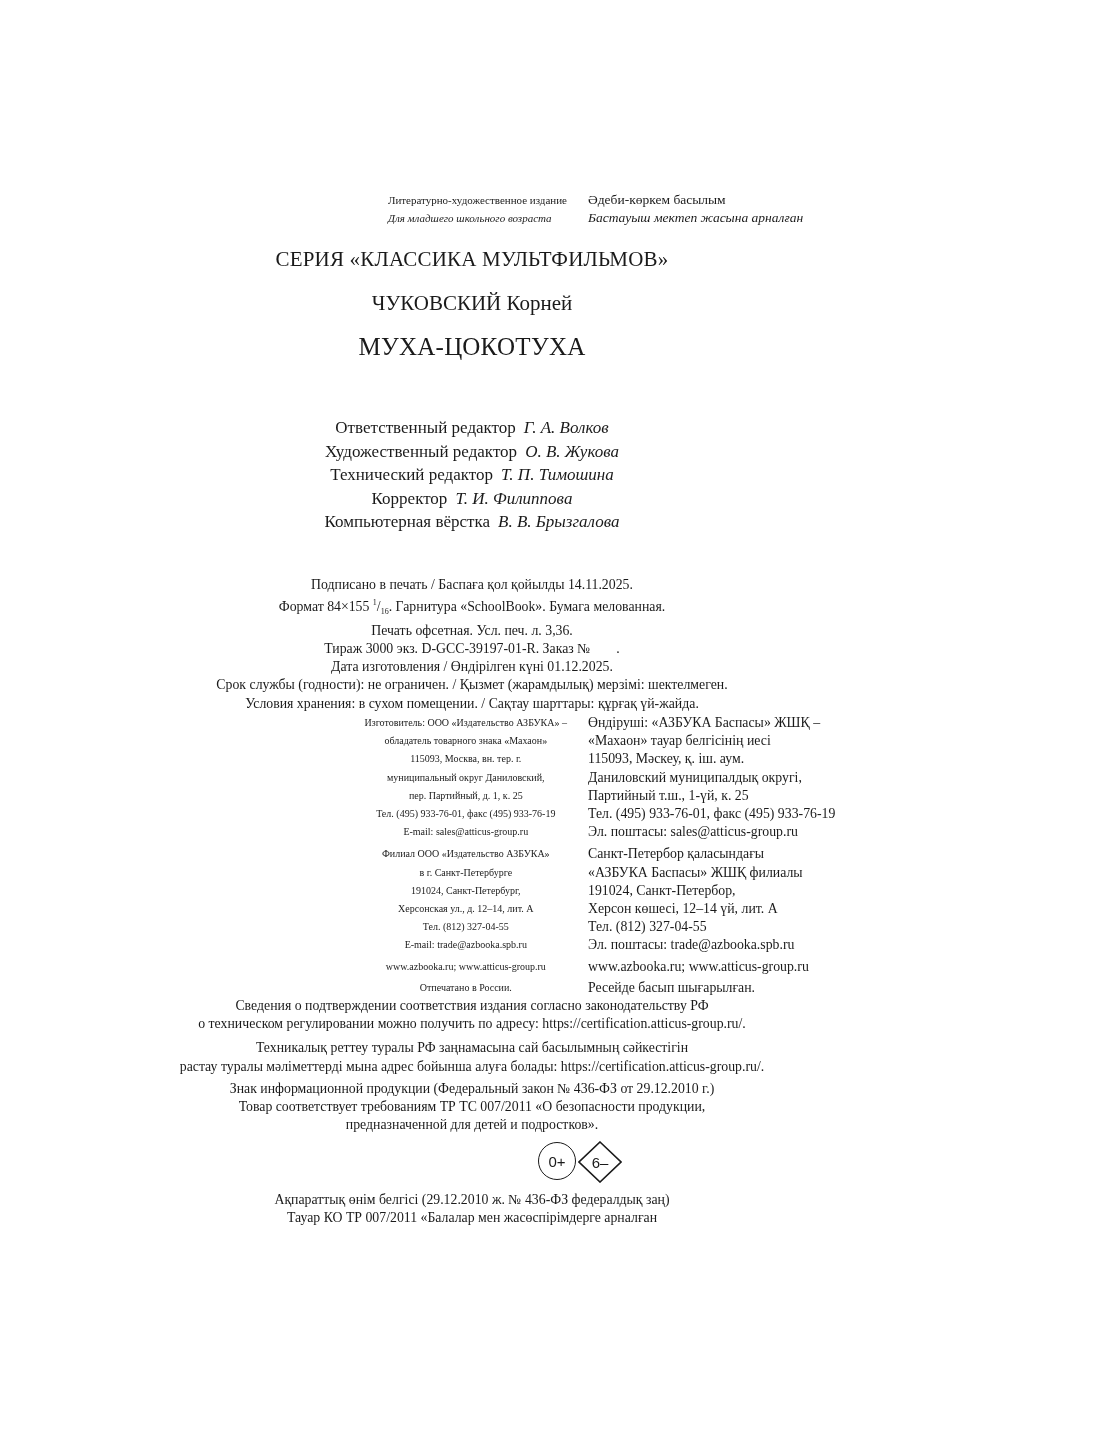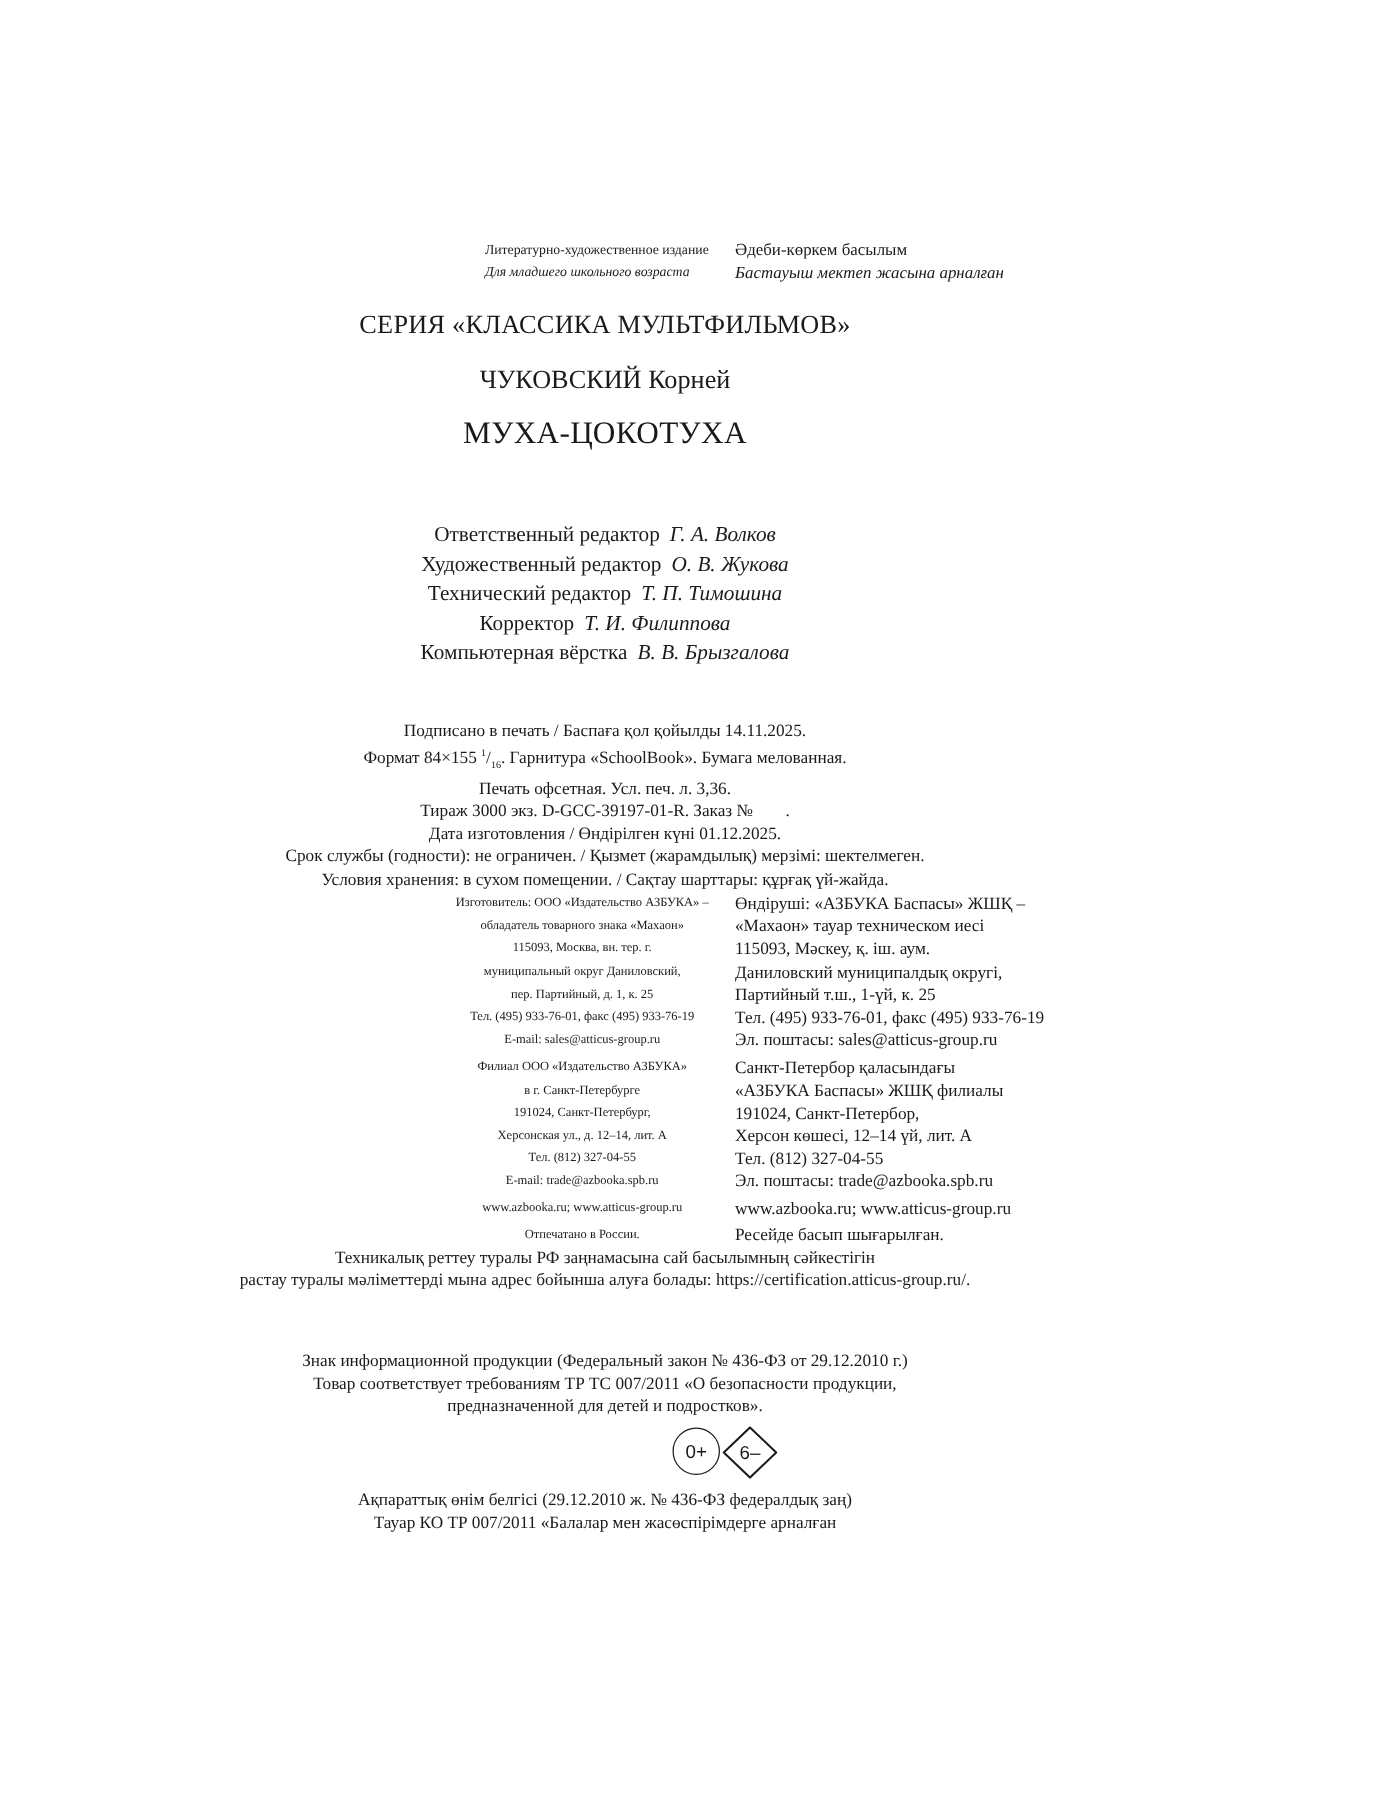--- a/index.html
+++ b/index.html
@@ -1,20 +1,20 @@
 <!DOCTYPE html>
 <html><head>
   <meta charset="utf-8">
   <style>
     html, body { margin: 0; padding: 0; background: #ffffff; }
     body {
       width: 1100px; height: 1443px; position: relative; overflow: hidden;
       font-family: "Liberation Serif", "DejaVu Serif", serif; color: #1a1a1a;
     }
-    .center-block { position: absolute; left: 12px; width: 944px; text-align: center; }
+    .center-block { position: absolute; left: 0; width: 944px; text-align: center; }
 
     
     .hdr-left { position: absolute; right: 533px; font-size: 11px; line-height: 18px; top: 191px; }
     .hdr-right { position: absolute; left: 588px; text-align: left; font-size: 13.5px; line-height: 18px; top: 191px; }
     .italic { font-style: italic; }
 
     .series { top: 247px; font-size: 21px; letter-spacing: 0.2px; }
     .author { top: 291px; font-size: 21px; }
     .title  { top: 333px; font-size: 25px; letter-spacing: 0.3px; }
 
@@ -100,38 +100,42 @@
   <div>191024, Санкт-Петербург,</div>
   <div>Херсонская ул., д. 12–14, лит. А</div>
   <div>Тел. (812) 327-04-55</div>
   <div>E-mail: trade@azbooka.spb.ru</div>
   <div class="web-line">www.azbooka.ru; www.atticus-group.ru</div>
   <div class="printed-line">Отпечатано в России.</div>
 </div>
 
 <div class="col-right">
   <div>Өндіруші: «АЗБУКА Баспасы» ЖШҚ –</div>
-  <div>«Махаон» тауар техническом иесі</div>
+  <div>«Махаон» тауар белгісінің иесі</div>
   <div>115093, Мәскеу, қ. іш. аум.</div>
   <div>Даниловский муниципалдық округі,</div>
   <div>Партийный т.ш., 1-үй, к. 25</div>
   <div>Тел. (495) 933-76-01, факс (495) 933-76-19</div>
   <div>Эл. поштасы: sales@atticus-group.ru</div>
   <div class="gap"></div>
   <div>Санкт-Петербор қаласындағы</div>
   <div>«АЗБУКА Баспасы» ЖШҚ филиалы</div>
   <div>191024, Санкт-Петербор,</div>
   <div>Херсон көшесі, 12–14 үй, лит. А</div>
   <div>Тел. (812) 327-04-55</div>
   <div>Эл. поштасы: trade@azbooka.spb.ru</div>
   <div class="web-line">www.azbooka.ru; www.atticus-group.ru</div>
   <div class="printed-line">Ресейде басып шығарылған.</div>
 </div>
 
 <div class="center-block cert">
+  <div class="para">
+    <div>Сведения о подтверждении соответствия издания согласно законодательству РФ</div>
+    <div>о техническом регулировании можно получить по адресу: https://certification.atticus-group.ru/.</div>
+  </div>
   <div class="para">
     <div>Техникалық реттеу туралы РФ заңнамасына сай басылымның сәйкестігін</div>
     <div>растау туралы мәліметтерді мына адрес бойынша алуға болады: https://certification.atticus-group.ru/.</div>
   </div>
 </div>
 
 <div class="center-block law">
   <div>Знак информационной продукции (Федеральный закон № 436-ФЗ от 29.12.2010 г.)</div>
   <div>Товар соответствует требованиям ТР ТС 007/2011 «О безопасности продукции,</div>
   <div>предназначенной для детей и подростков».</div>

